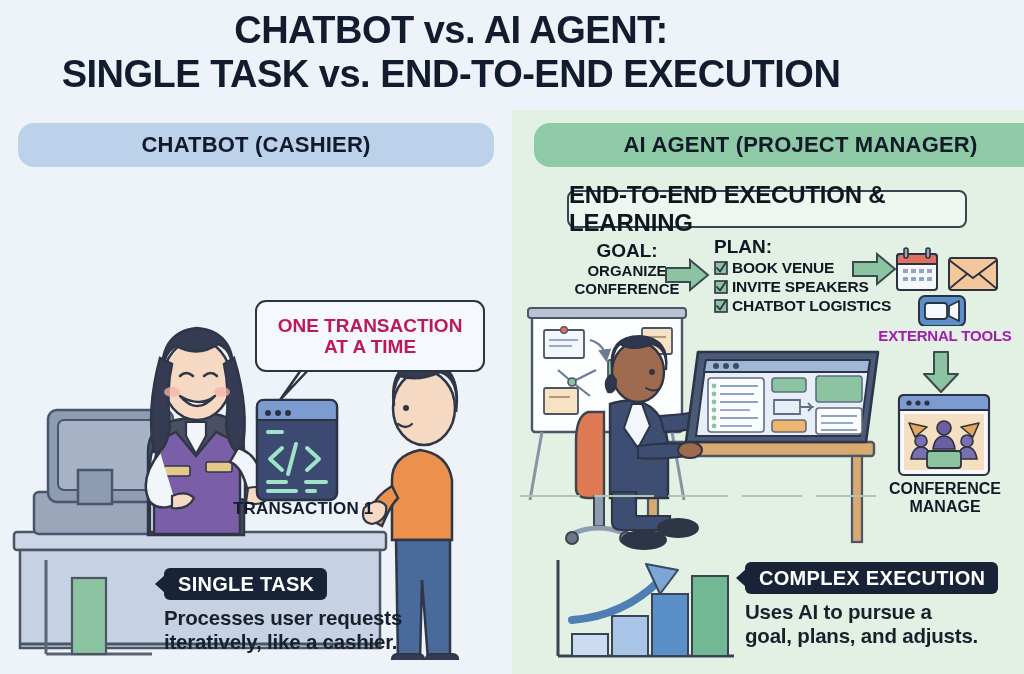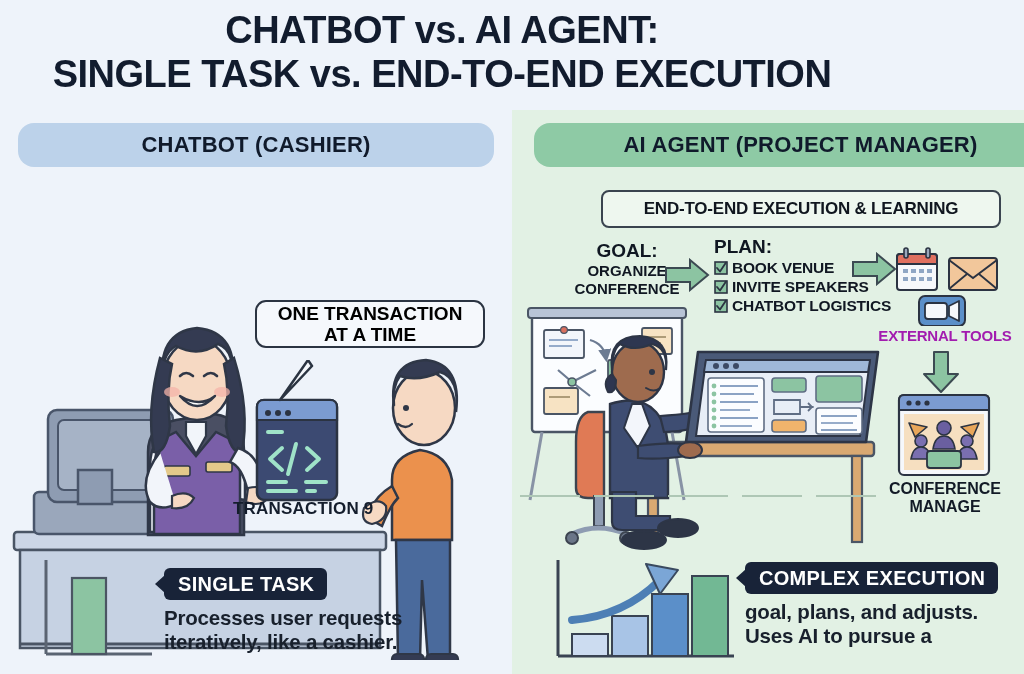--- a/index.html
+++ b/index.html
@@ -6,21 +6,21 @@
   html, body {
     width: 1024px; height: 674px;
     font-family: "Liberation Sans", sans-serif;
     overflow: hidden;
     background: #eef3fa;
   }
   #stage { position: relative; width: 1024px; height: 674px; background: #eef3fa; }
 
   
   .title {
-    position: absolute; left: 0; top: 8px; width: 884px;
+    position: absolute; left: 9px; top: 8px; width: 884px;
     text-align: center; color: #121c2e;
     font-weight: bold; font-size: 38px; line-height: 1.17;
     letter-spacing: -0.5px;
   }
   .title .l2 { font-size: 38px; display: block; }
 
   
   .panel { position: absolute; top: 110px; height: 564px; }
   #panel-left  { left: 0;   width: 512px; background: #eef3fa; }
   #panel-right { left: 512px; width: 512px; background: #e2f1e4; }
@@ -30,45 +30,45 @@
     border-radius: 16px;
     display: flex; align-items: center; justify-content: center;
     font-weight: bold; font-size: 22px; color: #101a2b;
     letter-spacing: 0.2px;
   }
   #hdr-left  { left: 18px; width: 476px; background: #bcd2ea; }
   #hdr-right { left: 22px; width: 533px; background: #8ecaa5; }
 
   
   #bubble {
-    position: absolute; left: 255px; top: 190px; width: 230px; height: 48px;
+    position: absolute; left: 255px; top: 190px; width: 230px; height: 72px;
     background: #f5f8fc; border: 2.5px solid #2b3442; border-radius: 11px;
     display: flex; flex-direction: column; align-items: center; justify-content: center;
-    font-weight: bold; font-size: 19px; color: #000000; line-height: 1.12;
+    font-weight: bold; font-size: 19px; color: #be185d; line-height: 1.12;
     text-align: center;
   }
   #bubble-tail {
     position: absolute; left: 276px; top: 250px; width: 40px; height: 42px;
   }
 
   
   #cashier-scene { position: absolute; left: 0; top: 130px; width: 512px; height: 420px; }
 
   
   #transaction-label {
     position: absolute; left: 233px; top: 389px;
     font-weight: bold; font-size: 17px; color: #141d2c; letter-spacing: 0.2px;
   }
 
   
   #e2e-box {
     position: absolute; left: 567px; top: 190px; width: 400px; height: 38px;
     background: #eef7ef; border: 2.5px solid #3a444f; border-radius: 8px;
     display: flex; align-items: center; justify-content: center;
-    font-weight: bold; font-size: 17px; color: #10161f; letter-spacing: -0.2px; margin-left: 34px;
+    font-weight: bold; font-size: 24px; color: #10161f; letter-spacing: -0.2px;
   }
 
   
   #goal-block {
     position: absolute; left: 562px; top: 240px; width: 130px; text-align: center;
     color: #101722;
   }
   #goal-block .goal-title { font-weight: bold; font-size: 19px; }
   #goal-block .goal-line { font-weight: bold; font-size: 15px; line-height: 1.2; }
 
@@ -212,21 +212,21 @@
     </svg>
 
     <svg id="bubble-tail" viewBox="0 0 40 42">
       <path d="M32 0 L4 40 L36 6 Z" fill="#f5f8fc" stroke="#2b3442" stroke-width="2.5" stroke-linejoin="round"></path>
     </svg>
     <div id="bubble">
       <span>ONE TRANSACTION</span>
       <span>AT A TIME</span>
     </div>
 
-    <div id="transaction-label">TRANSACTION 9</div>
+    <div id="transaction-label">TRANSACTION 1</div>
 
     <div class="bottom" id="bottom-left">
       <svg class="mini-chart" width="120" height="108" viewBox="0 0 120 108">
         <line x1="10" y1="2" x2="10" y2="96" stroke="#5a6472" stroke-width="3"></line>
         <line x1="10" y1="96" x2="116" y2="96" stroke="#5a6472" stroke-width="3"></line>
         <rect x="36" y="20" width="34" height="76" fill="#8cc4a2" stroke="#4b5563" stroke-width="2.2"></rect>
       </svg>
       <div class="badge" id="badge-left">
         <span>SINGLE TASK</span>
       </div>
@@ -454,18 +454,18 @@
       <rect x="64" y="58" width="36" height="40" fill="#a8c4e6" stroke="#394352" stroke-width="2"></rect>
       <rect x="104" y="36" width="36" height="62" fill="#5b8fc9" stroke="#394352" stroke-width="2"></rect>
       <rect x="144" y="18" width="36" height="80" fill="#72b894" stroke="#394352" stroke-width="2"></rect>
       <path d="M24 62 Q76 58 112 22" stroke="#4d7fb5" stroke-width="8" fill="none" stroke-linecap="round"></path>
       <path d="M98 6 L130 12 L112 36 Z" fill="#7ba6d6" stroke="#3a4a60" stroke-width="2" stroke-linejoin="round"></path>
     </svg>
     <div class="badge" id="badge-right">
       <span>COMPLEX EXECUTION</span>
     </div>
     <div class="caption" id="caption-right">
+      <div>Uses AI to pursue a</div>
       <div>goal, plans, and adjusts.</div>
-      <div>Uses AI to pursue a</div>
     </div>
   </div>
 
 </div>
 
 </body></html>

